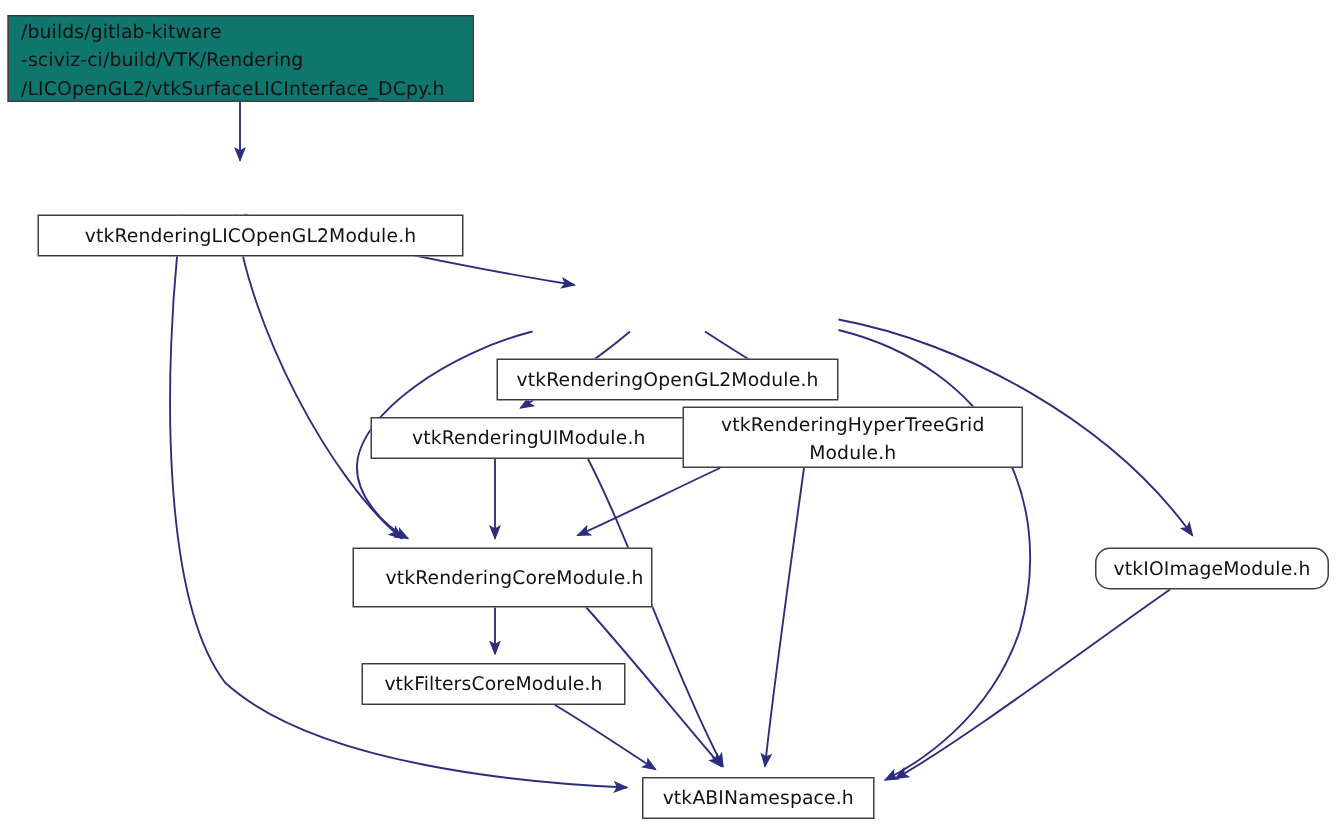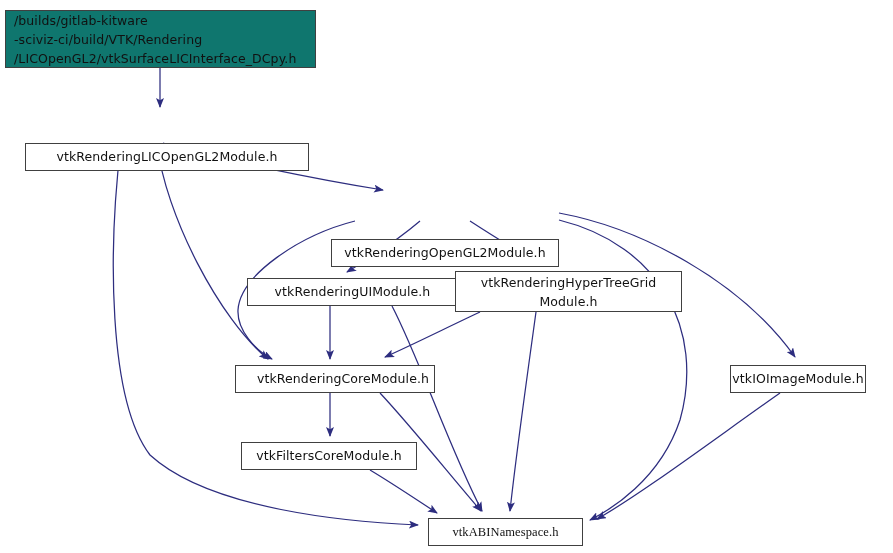--- a/index.html
+++ b/index.html
@@ -85,19 +85,19 @@
 
   <div id="nodes">
       <div class="node root" style="left: 5px; top: 10px; width: 311px; height: 58px;"><span>/builds/gitlab-kitware
 -sciviz-ci/build/VTK/Rendering
 /LICOpenGL2/vtkSurfaceLICInterface_DCpy.h</span></div>
       <div class="node" style="left: 25px; top: 115px; width: 284px; height: 28px; margin-top: 28px;"><span>vtkRenderingLICOpenGL2Module.h</span></div>
       <div class="node" style="left: 331px; top: 193px; width: 228px; height: 28px; margin-top: 46px;"><span>vtkRenderingOpenGL2Module.h</span></div>
       <div class="node" style="left: 247px; top: 278px; width: 211px; height: 28px;"><span>vtkRenderingUIModule.h</span></div>
       <div class="node multiline" style="left: 455px; top: 271px; width: 227px; height: 41px;"><span>vtkRenderingHyperTreeGrid
 Module.h</span></div>
-      <div class="node" style="left: 235px; top: 365px; width: 200px; height: 28px; padding-left: 16px;"><span>vtkRenderingCoreModule.h</span></div>
-      <div class="node" style="left: 730px; top: 365px; width: 136px; height: 28px;"><span>vtkIOImageModule.h</span></div>
+      <div class="node" style="left: 235px; top: 365px; width: 200px; height: 40px; padding-left: 16px;"><span>vtkRenderingCoreModule.h</span></div>
+      <div class="node" style="left: 730px; top: 365px; width: 156px; height: 28px; border-radius: 10px;"><span>vtkIOImageModule.h</span></div>
       <div class="node" style="left: 241px; top: 442px; width: 176px; height: 28px; justify-content: center;"><span>vtkFiltersCoreModule.h</span></div>
-      <div class="node" style="left: 428px; top: 518px; width: 155px; height: 28px; font-family: Liberation Serif, serif;"><span>vtkABINamespace.h</span></div>
+      <div class="node" style="left: 428px; top: 518px; width: 155px; height: 28px;"><span>vtkABINamespace.h</span></div>
     </div>
 
 </div>
 
 </body></html>

